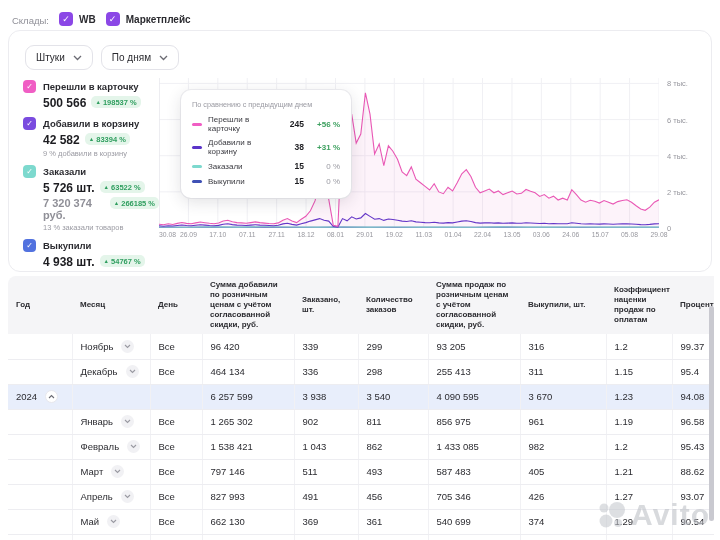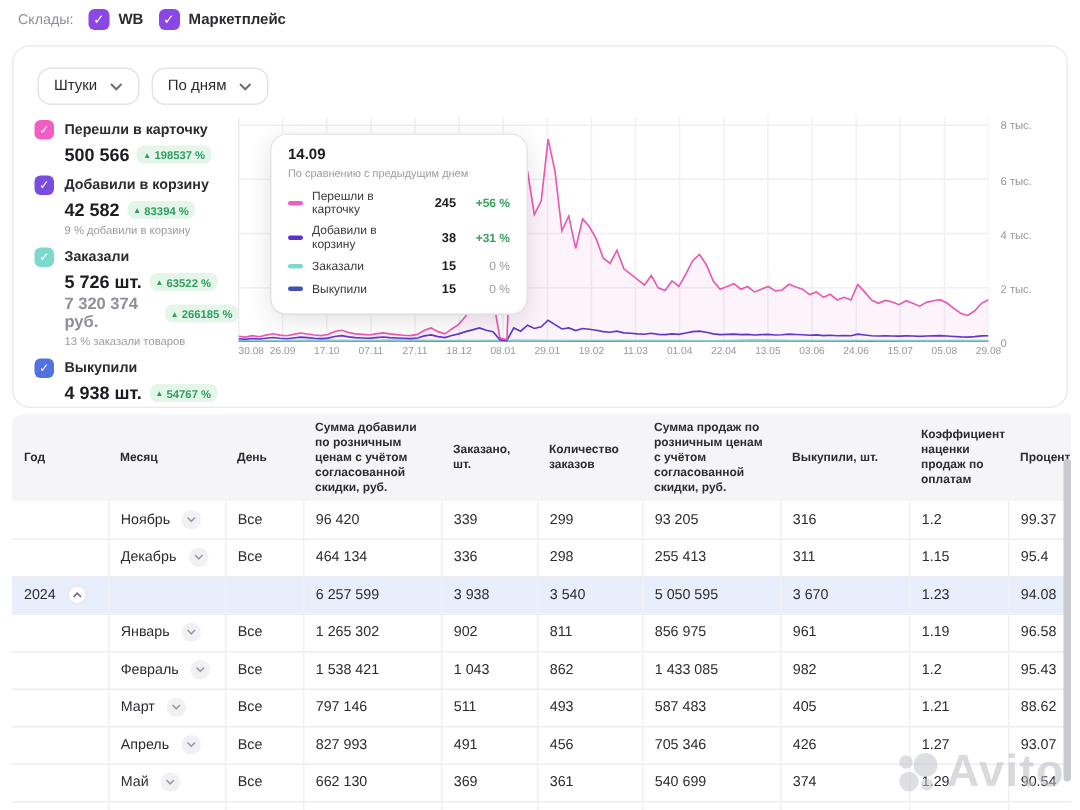--- a/index.html
+++ b/index.html
@@ -1,21 +1,21 @@
 <!DOCTYPE html>
 <html><head>
 <meta charset="utf-8">
 <style>
   * { margin:0; padding:0; box-sizing:border-box; }
   html,body { width:720px; height:540px; overflow:hidden; background:#fff;
     font-family:"Liberation Sans","DejaVu Sans",sans-serif; color:#1d1d21; }
   .page { position:relative; width:720px; height:540px; }
 
   
-  .topbar { height:26px; display:flex; align-items:center; gap:10px; padding:0 12px; }
+  .topbar { height:26px; display:flex; align-items:flex-end; gap:10px; padding:0 12px; }
   .topbar .flabel { font-size:9.5px; color:#8f8f97; }
   .chk { display:flex; align-items:center; gap:6px; cursor:pointer; }
   .chk .box { width:14px; height:14px; border-radius:4px; background:#8b47e6; color:#fff;
     font-size:9px; line-height:14px; text-align:center; font-weight:bold; }
   .chk .ctext { font-size:10px; font-weight:bold; color:#2b2b30; }
 
   
   .card { position:absolute; left:8px; right:8px; top:30px; height:242px;
     border:1px solid #ececf0; border-radius:12px; background:#fff; overflow:hidden; }
   .card-head { display:flex; justify-content:space-between; align-items:flex-start; padding:12px 14px 0 16px; }
@@ -29,21 +29,21 @@
 
   .card-body { display:flex; align-items:flex-start; padding:8px 6px 0 14px; }
 
   
   .metrics { width:136px; flex:none; padding-top:2px; }
   .metric { margin-bottom:7px; }
   .m-head { display:flex; align-items:center; gap:7px; margin-bottom:3px; }
   .m-cb { width:13px; height:13px; border-radius:4px; color:#fff; font-size:8px; line-height:13px;
     text-align:center; font-weight:bold; flex:none; cursor:pointer; }
   .m-label { font-size:9.5px; font-weight:bold; color:#2b2b30; }
-  .m-line { display:flex; align-items:center; gap:5px; padding-left:20px; margin-bottom:2px; }
+  .m-line { display:flex; align-items:flex-start; gap:5px; padding-left:20px; margin-bottom:2px; }
   .m-val { font-size:12px; font-weight:bold; color:#1d1d21; }
   .m-val.gray { color:#8f8f97; font-weight:bold; font-size:11px; }
   .badge { background:#e4f5ea; color:#2f9e5f; font-size:7.5px; font-weight:bold;
     border-radius:5px; padding:1.5px 4px; white-space:nowrap; }
   .badge .up { font-size:5.5px; vertical-align:1px; }
   .m-note { font-size:7.5px; color:#9a9aa2; padding-left:20px; margin-top:1px; }
 
   
   .chart-wrap { flex:1; position:relative; min-width:0; }
   .chart-wrap svg.plot { display:block; width:100%; height:150px; }
@@ -218,21 +218,20 @@
             <span style="left: 58.8235%;">01.04</span>
             <span style="left: 64.7059%;">22.04</span>
             <span style="left: 70.5882%;">13.05</span>
             <span style="left: 76.4706%;">03.06</span>
             <span style="left: 82.3529%;">24.06</span>
             <span style="left: 88.2353%;">15.07</span>
             <span style="left: 94.1176%;">05.08</span>
             <span style="left: 100%;">29.08</span>
           </div>
         <div class="tooltip" id="tooltip">
-          <div class="tt-date">14.09</div>
           <div class="tt-sub">По сравнению с предыдущим днем</div>
           <div id="tt-rows">
               <div class="tt-row">
                 <span class="tt-swatch" style="background:#f05ec4"></span>
                 <span class="tt-label">Перешли в карточку</span>
                 <span class="tt-val">245</span>
                 <span class="tt-delta green">+56 %</span>
               </div>
               <div class="tt-row">
                 <span class="tt-swatch" style="background:#5b34c9"></span>
@@ -358,21 +357,21 @@
             </td>
             <td>
               <span class="cellflex">
                 <span></span>
               </span>
             </td>
             <td></td>
             <td>6 257 599</td>
             <td>3 938</td>
             <td>3 540</td>
-            <td>5 050 595</td>
+            <td>4 090 595</td>
             <td>3 670</td>
             <td>1.23</td>
             <td>94.08</td>
           </tr>
           <tr>
             <td>
               <span class="cellflex">
                 <span></span>
               </span>
             </td>

